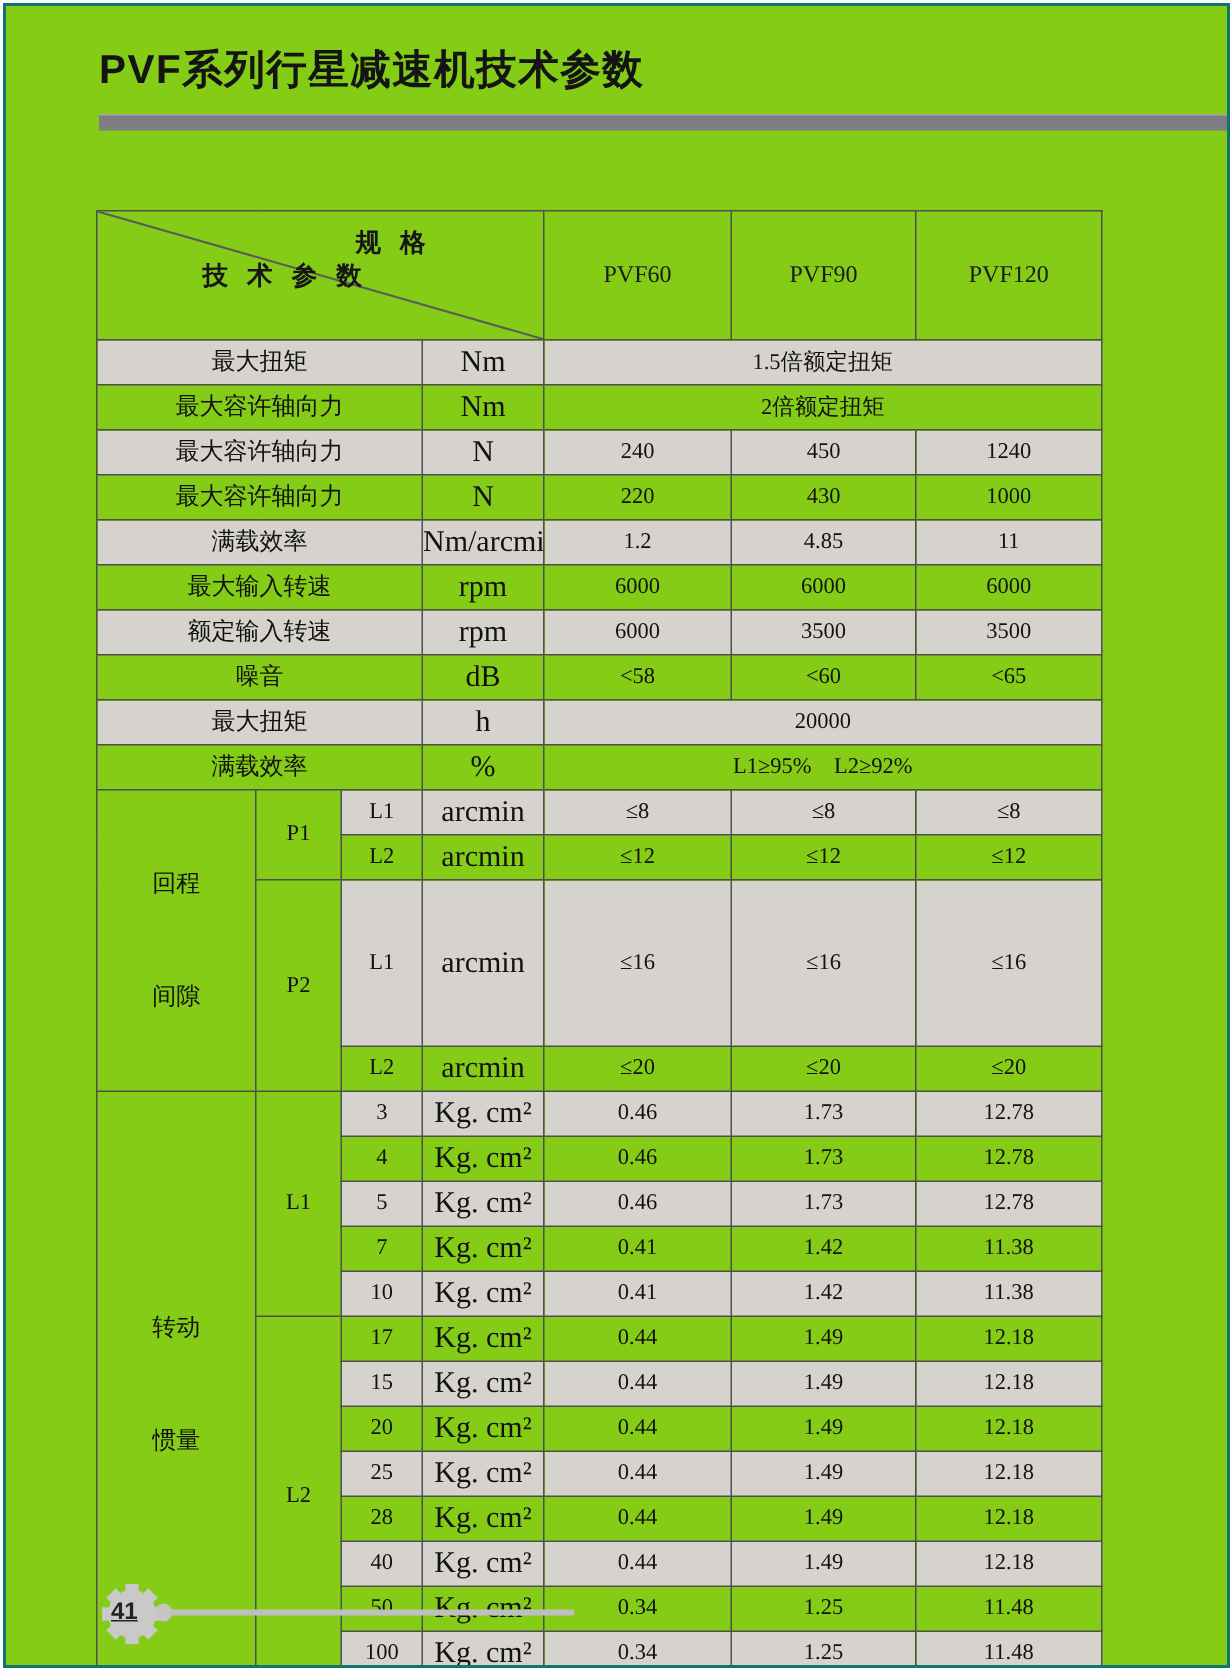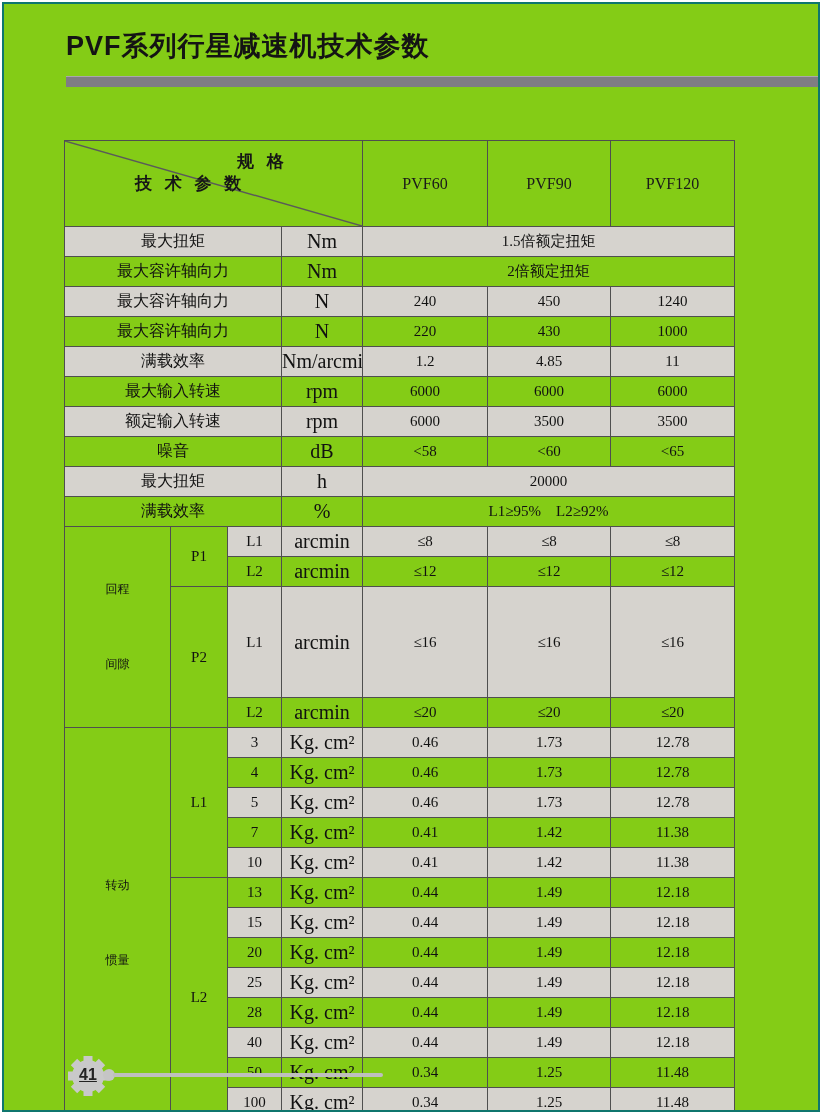--- a/index.html
+++ b/index.html
@@ -35,37 +35,37 @@
     text-align:center;vertical-align:middle;
     padding:0;overflow:hidden;white-space:pre;
     height:29px;
   }
   tr.hdr td{height:60px;}
   td.gc{background:#d6d3ce;}
   td.lab{font-size:16px;}
   td.u{font-size:20px;}
   td.v{font-size:15px;}
   td.mh{font-family:Liberation Serif, serif;font-size:16px;color:#1a1a1a;}
-  td.grp{font-size:12px;line-height:25px;}
+  td.grp{font-size:16px;line-height:25px;}
   td.diag{position:relative;}
   td.diag svg{position:absolute;left:0;top:0;width:100%;height:100%;display:block;}
   .corner-lbl{
     position:absolute;
     font-family:"Liberation Sans", sans-serif;
     font-weight:bold;font-size:17px;color:#161616;
     letter-spacing:4px;white-space:nowrap;
   }
   .corner-spec{left:172px;top:9px;}
   .corner-param{left:70px;top:31px;}
   
   .footer{position:absolute;left:56px;top:1044px;width:345px;height:58px;}
   .footer svg{position:absolute;left:0;top:0;}
   .page-num{
     position:absolute;left:14px;top:18px;width:28px;
-    text-align:center;
+    text-align:left;
     font-family:"Liberation Sans", sans-serif;
     font-size:16px;font-weight:bold;color:#222;text-decoration:underline;
   }
 </style>
 </head>
 <body>
 
 <div class="page">
 
   <div class="title">PVF系列行星减速机技术参数</div>
@@ -229,21 +229,21 @@
     </tr>
     <tr>
       <td class="v gc">10</td>
       <td class="u gc">Kg. cm²</td>
       <td class="v gc">0.41</td>
       <td class="v gc">1.42</td>
       <td class="v gc">11.38</td>
     </tr>
     <tr>
       <td class="v" rowspan="8">L2</td>
-      <td class="v">13</td>
+      <td class="v">17</td>
       <td class="u">Kg. cm²</td>
       <td class="v">0.44</td>
       <td class="v">1.49</td>
       <td class="v">12.18</td>
     </tr>
     <tr>
       <td class="v gc">15</td>
       <td class="u gc">Kg. cm²</td>
       <td class="v gc">0.44</td>
       <td class="v gc">1.49</td>

